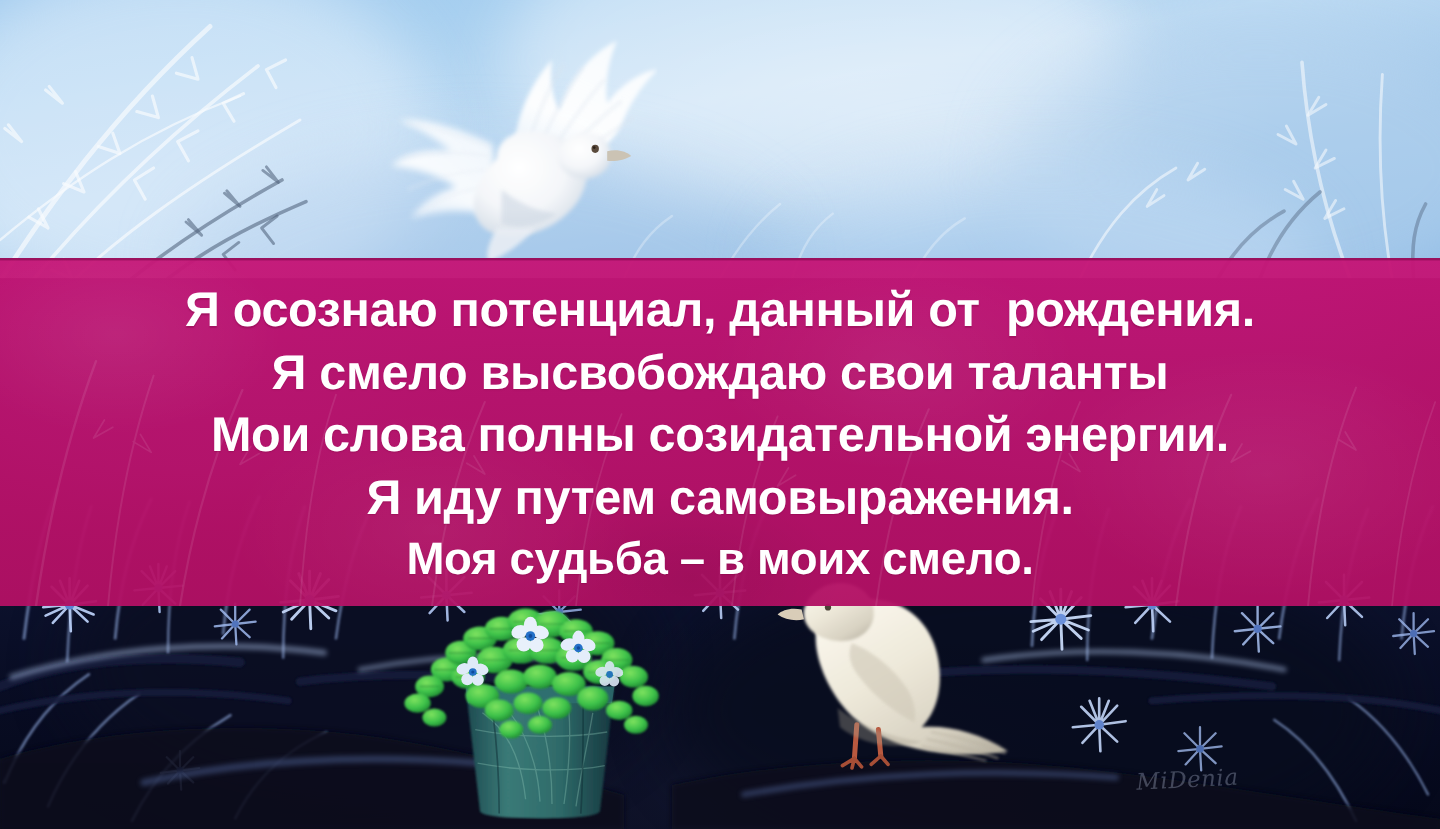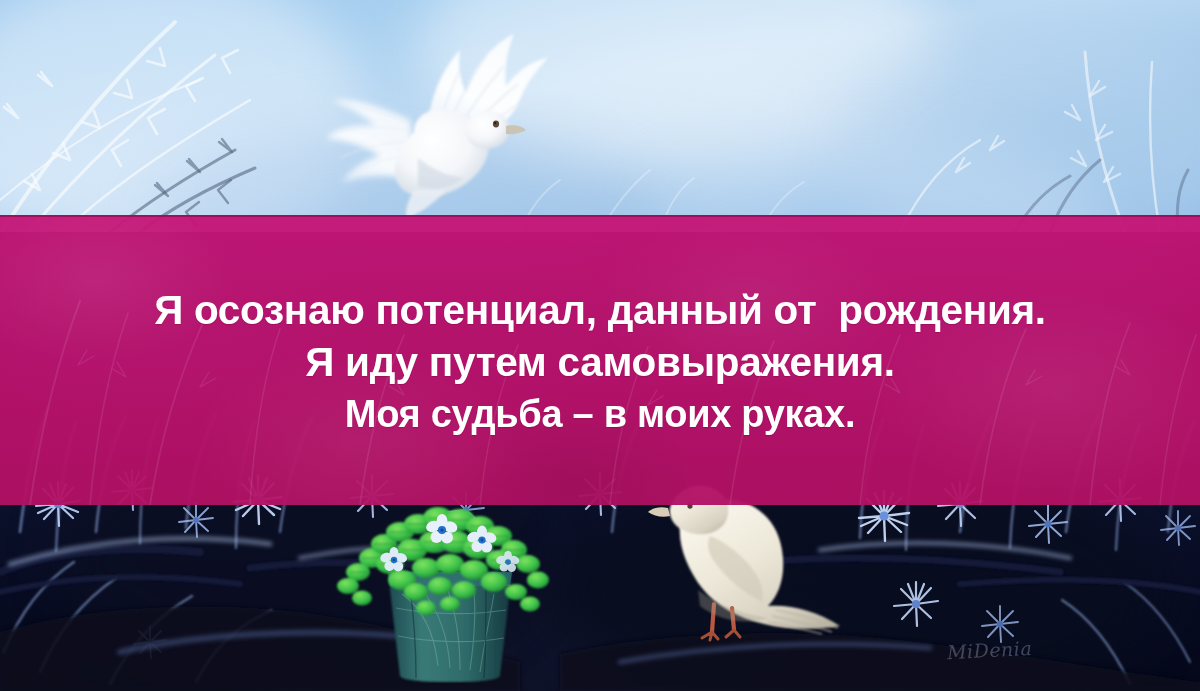--- a/index.html
+++ b/index.html
@@ -626,18 +626,20 @@
           <path d="M648,190 l15,-9 M648,190 l9,-15"></path>
           <path d="M900,178 l-15,-9 M900,178 l-9,-15"></path>
           <path d="M1026,170 l16,-9 M1026,170 l9,-15"></path>
           <path d="M1130,160 l-15,-9 M1130,160 l-9,-15"></path>
         </g>
       </g>
     </svg>
 
     <div class="lines">
       <div class="line l1">Я осознаю потенциал, данный от  рождения.</div>
+      <div class="line l2">Я смело высвобождаю свои таланты</div>
+      <div class="line l3">Мои слова полны созидательной энергии.</div>
       <div class="line l4">Я иду путем самовыражения.</div>
-      <div class="line l5">Моя судьба – в моих руках.</div>
+      <div class="line l5">Моя судьба – в моих смело.</div>
     </div>
   </div>
 
 </div>
 
 </body></html>

